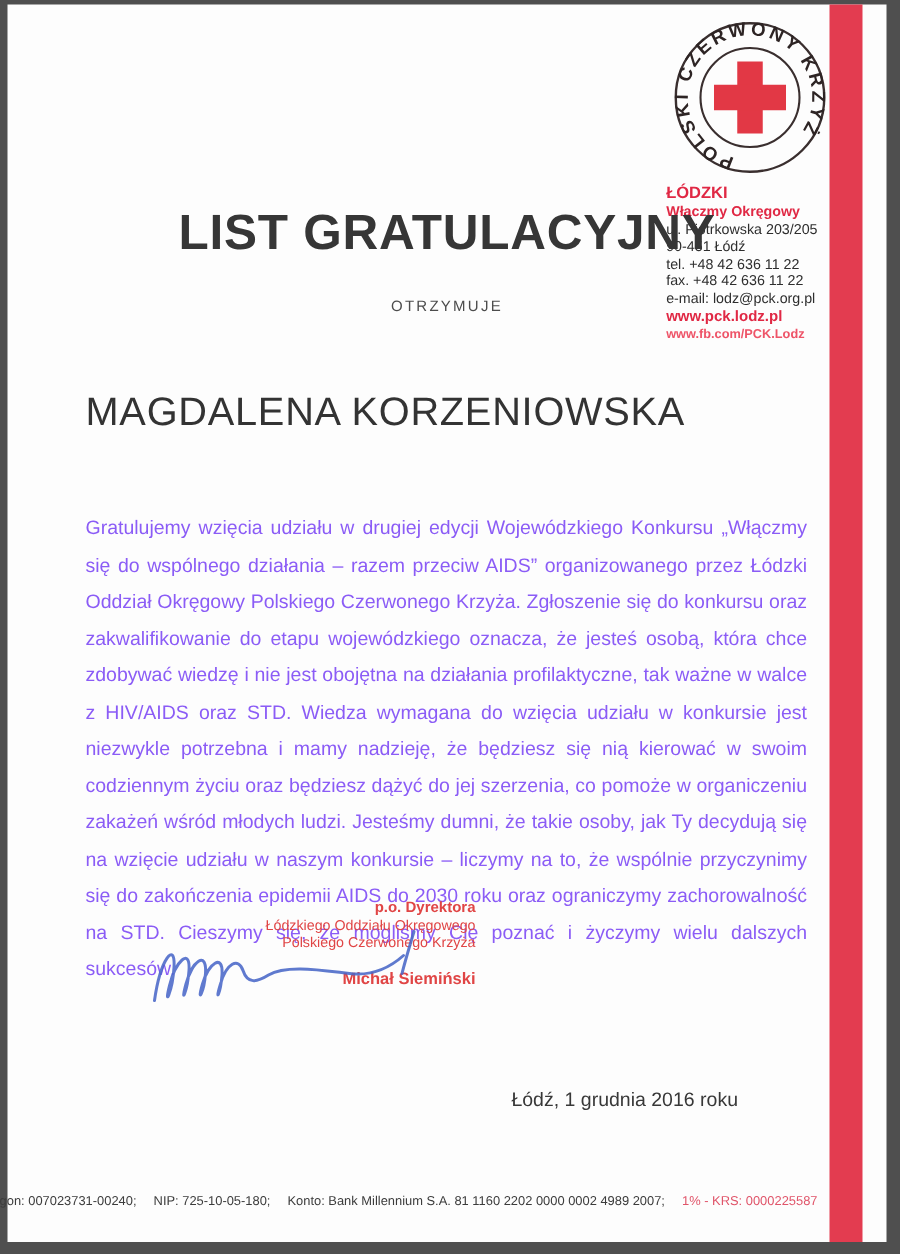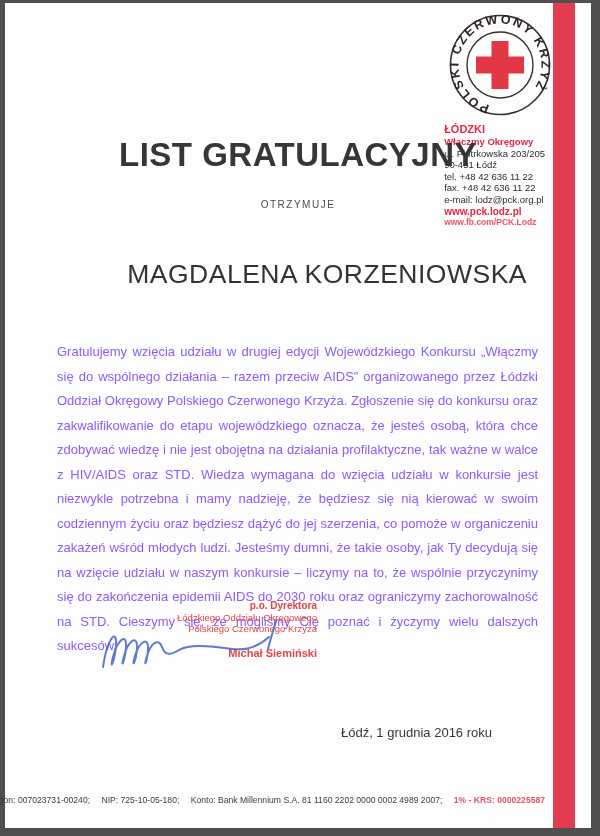--- a/index.html
+++ b/index.html
@@ -52,22 +52,22 @@
   .subtitle {
     position:absolute;
     left:52px; top:196px; width:482px;
     text-align:center;
     font-size:10px;
     letter-spacing:1.5px;
     color:#4c4c4c;
   }
   .recipient {
     position:absolute;
-    left:40px; top:256px; width:482px;
-    text-align:right;
+    left:52px; top:256px; width:482px;
+    text-align:left;
     font-size:26.5px;
     letter-spacing:0.5px;
     color:#333;
   }
   .body-text {
     position:absolute;
     left:52px; top:337px; width:481px;
     font-size:13px;
     line-height:24.5px;
     text-align:justify;
@@ -98,21 +98,21 @@
   }
   .footer {
     position:absolute;
     right:46px; top:792px;
     font-size:8.6px;
     color:#3c3c3c;
     white-space:nowrap;
   }
   .footer span { margin-left:9px; }
   .footer span:first-child { margin-left:0; }
-  .footer .red { color:#e0556a; font-weight:bold; }
+  .footer .red { color:#e0556a; font-weight:normal; }
 </style>
 </head>
 <body>
 
 <div class="frame">
   <div class="page">
 
     <div class="red-bar"></div>
 
     <div class="logo">

